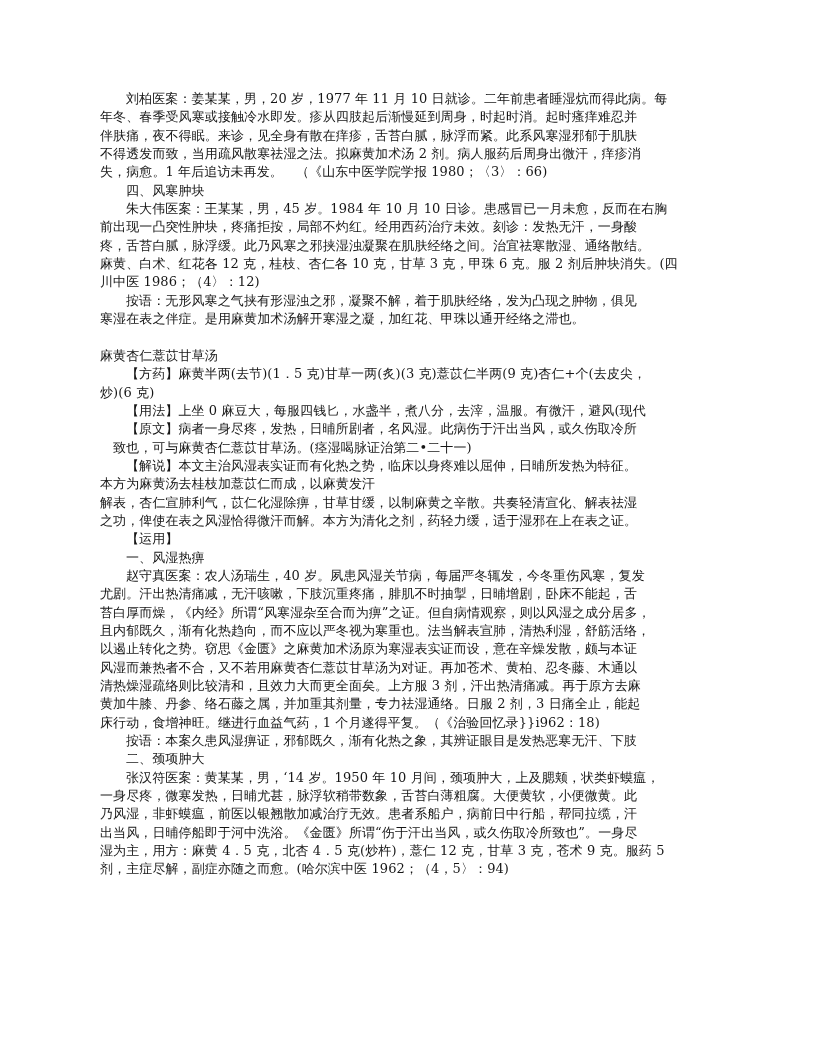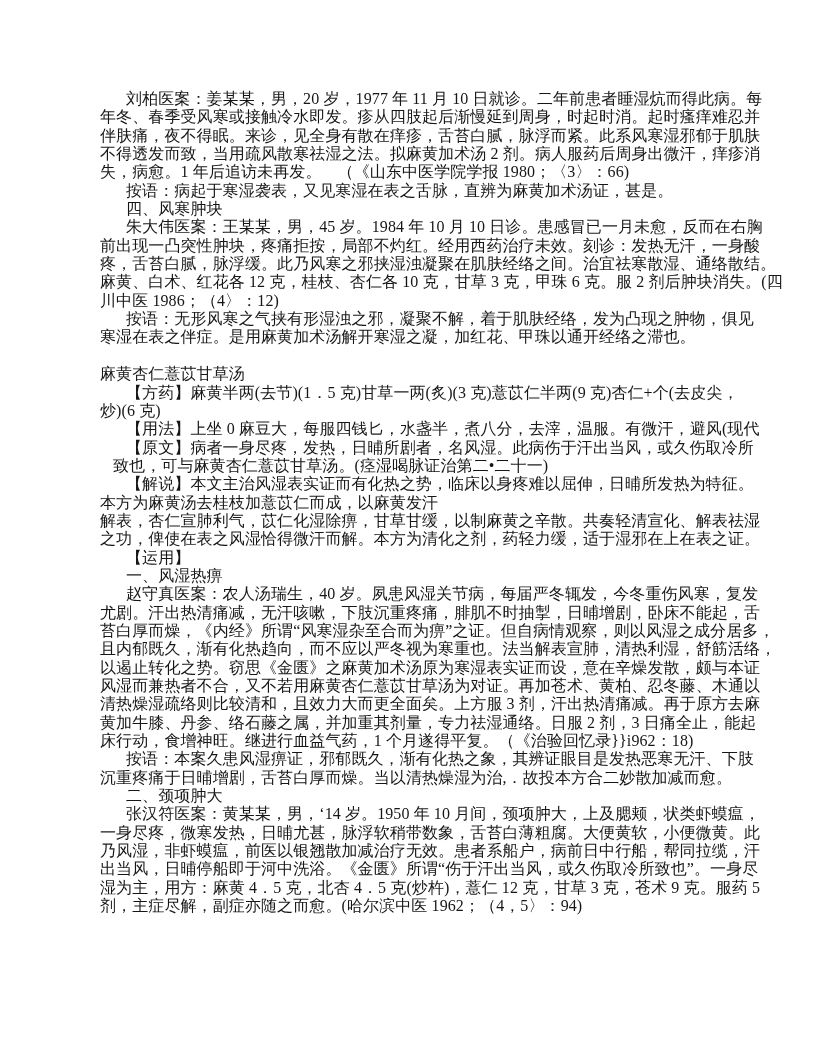--- a/index.html
+++ b/index.html
@@ -14,23 +14,22 @@
     background: #ffffff;
     overflow: hidden;
     font-family: "DejaVu Serif", "Liberation Serif", serif;
   }
   .textblock {
     position: absolute;
     left: 100px;
     top: 90px;
     width: 620px;
     color: #161616;
-    font-size: 16px;
+    font-size: 13px;
     line-height: 18.35px;
-    font-family: Liberation Serif, serif;
   }
   .line {
     height: 18.35px;
     white-space: pre;
     overflow: visible;
     letter-spacing: 0.1px;
   }
   .ind-0 { padding-left: 0; }
   .ind-1 { padding-left: 13px; }
   .ind-2 { padding-left: 26px; }
@@ -38,21 +37,20 @@
 </head>
 <body>
 
 <div class="page">
   <div class="textblock" style="color: rgb(22, 22, 22);">
       <div class="line ind-2">刘柏医案：姜某某，男，20 岁，1977 年 11 月 10 日就诊。二年前患者睡湿炕而得此病。每</div>
       <div class="line ind-0">年冬、春季受风寒或接触冷水即发。疹从四肢起后渐慢延到周身，时起时消。起时瘙痒难忍并</div>
       <div class="line ind-0">伴肤痛，夜不得眠。来诊，见全身有散在痒疹，舌苔白腻，脉浮而紧。此系风寒湿邪郁于肌肤</div>
       <div class="line ind-0">不得透发而致，当用疏风散寒祛湿之法。拟麻黄加术汤 2 剂。病人服药后周身出微汗，痒疹消</div>
       <div class="line ind-0">失，病愈。1 年后追访未再发。　（《山东中医学院学报 1980；〈3〉：66)</div>
-      <div class="line ind-2">按语：病起于寒湿袭表，又见寒湿在表之舌脉，直辨为麻黄加术汤证，甚是。</div>
       <div class="line ind-2">四、风寒肿块</div>
       <div class="line ind-2">朱大伟医案：王某某，男，45 岁。1984 年 10 月 10 日诊。患感冒已一月未愈，反而在右胸</div>
       <div class="line ind-0">前出现一凸突性肿块，疼痛拒按，局部不灼红。经用西药治疗未效。刻诊：发热无汗，一身酸</div>
       <div class="line ind-0">疼，舌苔白腻，脉浮缓。此乃风寒之邪挟湿浊凝聚在肌肤经络之间。治宜祛寒散湿、通络散结。</div>
       <div class="line ind-0">麻黄、白术、红花各 12 克，桂枝、杏仁各 10 克，甘草 3 克，甲珠 6 克。服 2 剂后肿块消失。(四</div>
       <div class="line ind-0">川中医 1986；（4〉：12)</div>
       <div class="line ind-2">按语：无形风寒之气挟有形湿浊之邪，凝聚不解，着于肌肤经络，发为凸现之肿物，俱见</div>
       <div class="line ind-0">寒湿在表之伴症。是用麻黄加术汤解开寒湿之凝，加红花、甲珠以通开经络之滞也。</div>
       <div class="line ind-0"></div>
       <div class="line ind-0">麻黄杏仁薏苡甘草汤</div>
@@ -70,21 +68,20 @@
       <div class="line ind-2">赵守真医案：农人汤瑞生，40 岁。夙患风湿关节病，每届严冬辄发，今冬重伤风寒，复发</div>
       <div class="line ind-0">尤剧。汗出热清痛减，无汗咳嗽，下肢沉重疼痛，腓肌不时抽掣，日晡增剧，卧床不能起，舌</div>
       <div class="line ind-0">苔白厚而燥，《内经》所谓“风寒湿杂至合而为痹”之证。但自病情观察，则以风湿之成分居多，</div>
       <div class="line ind-0">且内郁既久，渐有化热趋向，而不应以严冬视为寒重也。法当解表宣肺，清热利湿，舒筋活络，</div>
       <div class="line ind-0">以遏止转化之势。窃思《金匮》之麻黄加术汤原为寒湿表实证而设，意在辛燥发散，颇与本证</div>
       <div class="line ind-0">风湿而兼热者不合，又不若用麻黄杏仁薏苡甘草汤为对证。再加苍术、黄柏、忍冬藤、木通以</div>
       <div class="line ind-0">清热燥湿疏络则比较清和，且效力大而更全面矣。上方服 3 剂，汗出热清痛减。再于原方去麻</div>
       <div class="line ind-0">黄加牛膝、丹参、络石藤之属，并加重其剂量，专力祛湿通络。日服 2 剂，3 日痛全止，能起</div>
       <div class="line ind-0">床行动，食增神旺。继进行血益气药，1 个月遂得平复。（《治验回忆录}}i962：18)</div>
       <div class="line ind-2">按语：本案久患风湿痹证，邪郁既久，渐有化热之象，其辨证眼目是发热恶寒无汗、下肢</div>
-      <div class="line ind-0">沉重疼痛于日晡增剧，舌苔白厚而燥。当以清热燥湿为治,．故投本方合二妙散加减而愈。</div>
       <div class="line ind-2">二、颈项肿大</div>
       <div class="line ind-2">张汉符医案：黄某某，男，‘14 岁。1950 年 10 月间，颈项肿大，上及腮颊，状类虾蟆瘟，</div>
       <div class="line ind-0">一身尽疼，微寒发热，日晡尤甚，脉浮软稍带数象，舌苔白薄粗腐。大便黄软，小便微黄。此</div>
       <div class="line ind-0">乃风湿，非虾蟆瘟，前医以银翘散加减治疗无效。患者系船户，病前日中行船，帮同拉缆，汗</div>
       <div class="line ind-0">出当风，日晡停船即于河中洗浴。《金匮》所谓“伤于汗出当风，或久伤取冷所致也”。一身尽</div>
       <div class="line ind-0">湿为主，用方：麻黄 4．5 克，北杏 4．5 克(炒杵)，薏仁 12 克，甘草 3 克，苍术 9 克。服药 5</div>
       <div class="line ind-0">剂，主症尽解，副症亦随之而愈。(哈尔滨中医 1962；（4，5〉：94)</div>
     </div>
 </div>
 

